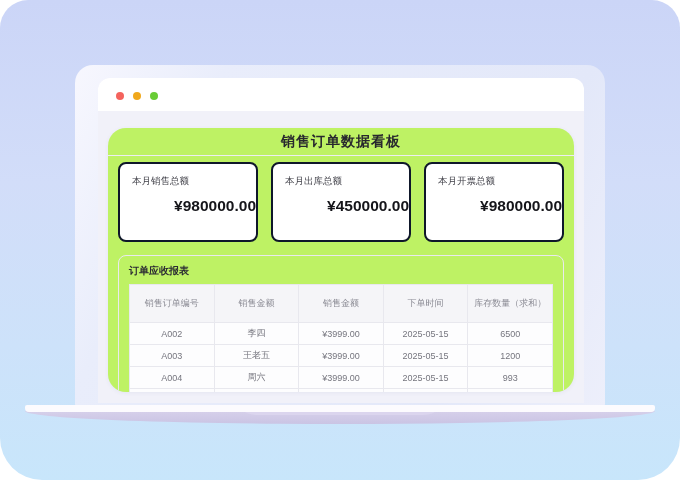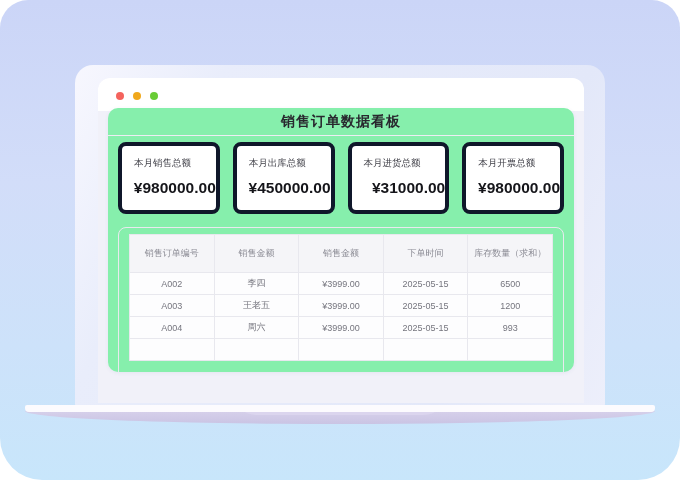--- a/index.html
+++ b/index.html
@@ -36,32 +36,32 @@
     position:absolute;left:23px;top:13px;width:486px;height:325px;
     border-radius:12px 12px 0 0;background:#f1f1f9;overflow:hidden;
   }
   .toolbar{
     height:33px;background:#ffffff;display:flex;align-items:center;padding-left:18px;
   }
   .dot{width:8px;height:8px;border-radius:50%;margin-right:9px;display:inline-block;}
 
   
   .dashboard-card{
-    position:absolute;left:10px;top:30px;width:466px;height:264px;
-    background:#86efac;border-radius:10px;overflow:hidden;
+    position:absolute;left:10px;top:50px;width:466px;height:264px;
+    background:#bef264;border-radius:18px;overflow:hidden;
     box-shadow:0 1px 4px rgba(70,80,140,0.07);
   }
   .card-header{
     height:28px;border-bottom:1px solid #ededf3;display:flex;align-items:center;justify-content:center;
   }
   .card-title{font-size:14px;font-weight:bold;color:#28282e;letter-spacing:1px;}
 
   .stats-row{display:flex;gap:13px;margin:6px 10px 0 10px;}
   .stat-card{
-    flex:1;height:72px;background:#fff;border:4px solid #0f172a;border-radius:8px;
+    flex:1;height:80px;background:#fff;border:2px solid #0f172a;border-radius:8px;
   }
   .stat-label{margin:11px 0 0 12px;font-size:9.5px;color:#3e3e46;font-weight:500;}
   .stat-value{margin-top:9px;text-align:right;font-size:15.5px;font-weight:bold;color:#15151a;}
 
   .section-box{
     margin:13px 10px 0 10px;border:1px solid #e9e9ef;border-radius:8px;
     padding:0 10px 14px 10px;min-height:160px;
   }
   .section-title{margin-top:8px;font-size:10px;font-weight:bold;color:#2c2c33;}
 
@@ -98,30 +98,27 @@
         <div class="stats-row">
             <div class="stat-card">
        <div class="stat-label">本月销售总额</div>
        <div class="stat-value">¥980000.00</div>
      </div>
             <div class="stat-card">
        <div class="stat-label">本月出库总额</div>
        <div class="stat-value">¥450000.00</div>
      </div>
             <div class="stat-card">
-       <div class="stat-label">本月进货总额</div>
-       <div class="stat-value">¥31000.00</div>
-     </div>
-            <div class="stat-card">
        <div class="stat-label">本月开票总额</div>
        <div class="stat-value">¥980000.00</div>
      </div>
           </div>
 
         <div class="section-box">
+          <div class="section-title">订单应收报表</div>
           <table class="report">
             <thead>
               <tr>
                   <th>销售订单编号</th>
                   <th>销售金额</th>
                   <th>销售金额</th>
                   <th>下单时间</th>
                   <th>库存数量（求和）</th>
                 </tr>
             </thead>

